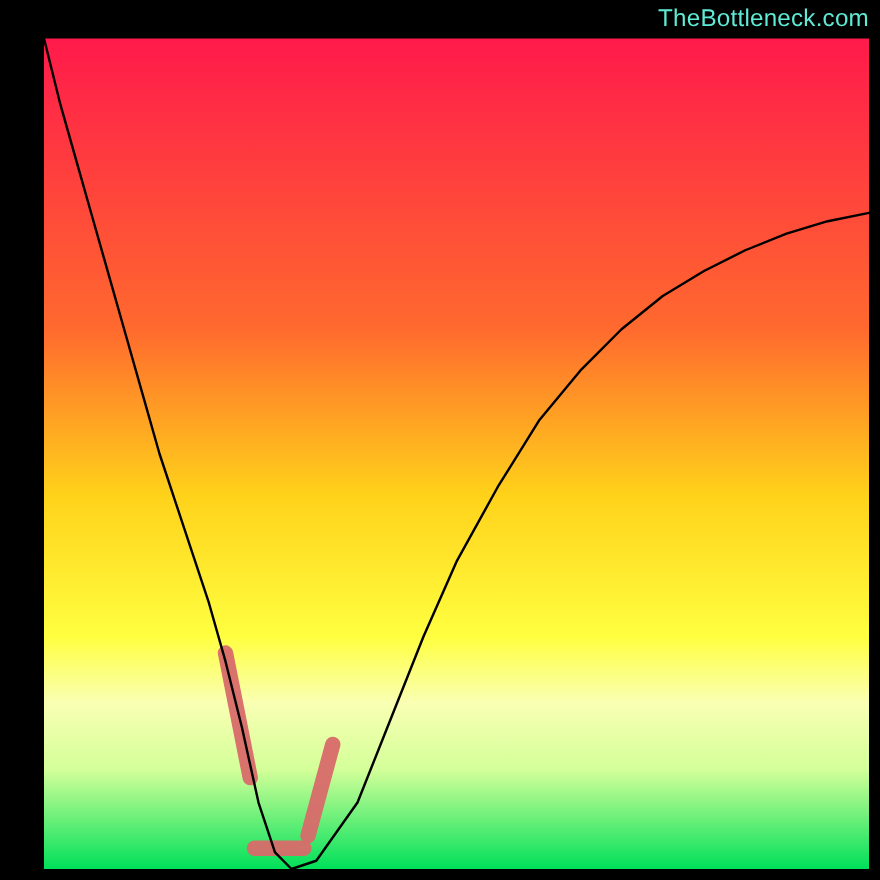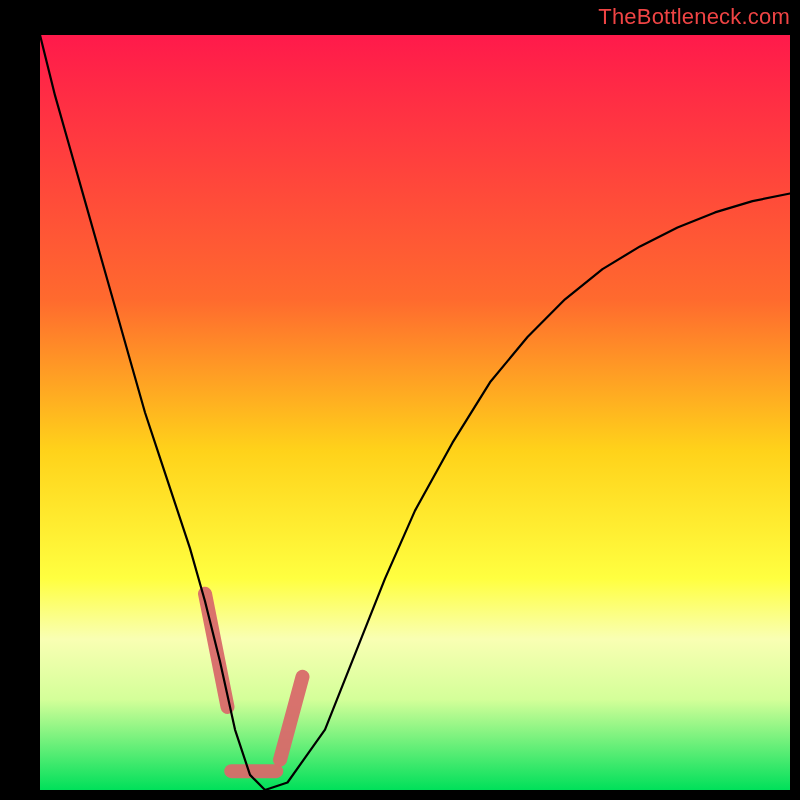--- a/index.html
+++ b/index.html
@@ -14,21 +14,21 @@
     position: relative;
     width: 800px;
     height: 800px;
   }
   .watermark {
     position: absolute;
     top: 4px;
     right: 10px;
     font-family: Arial, Helvetica, sans-serif;
     font-size: 22px;
-    color: #ef4444;
+    color: #5eead4;
     font-weight: 500;
     letter-spacing: 0.2px;
   }
   svg {
     position: absolute;
     top: 0;
     left: 0;
   }
 </style>
 </head>

